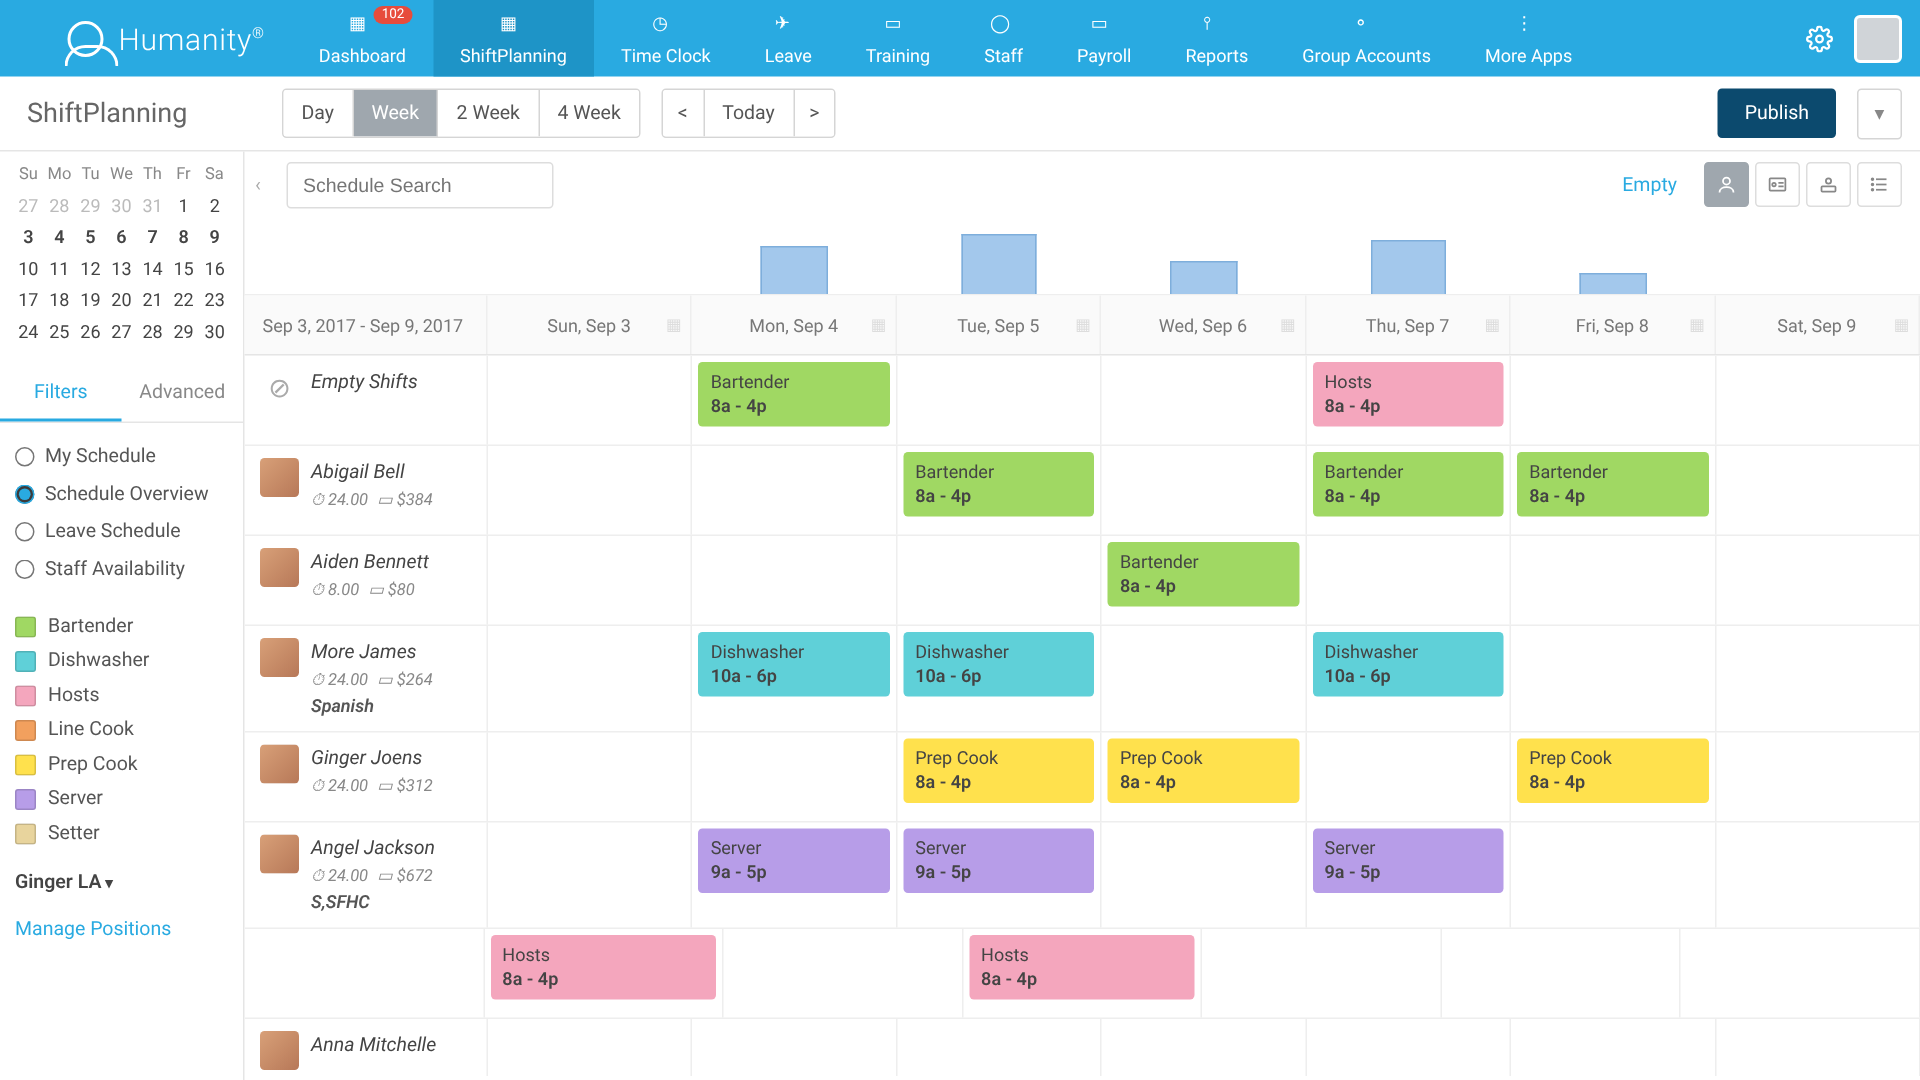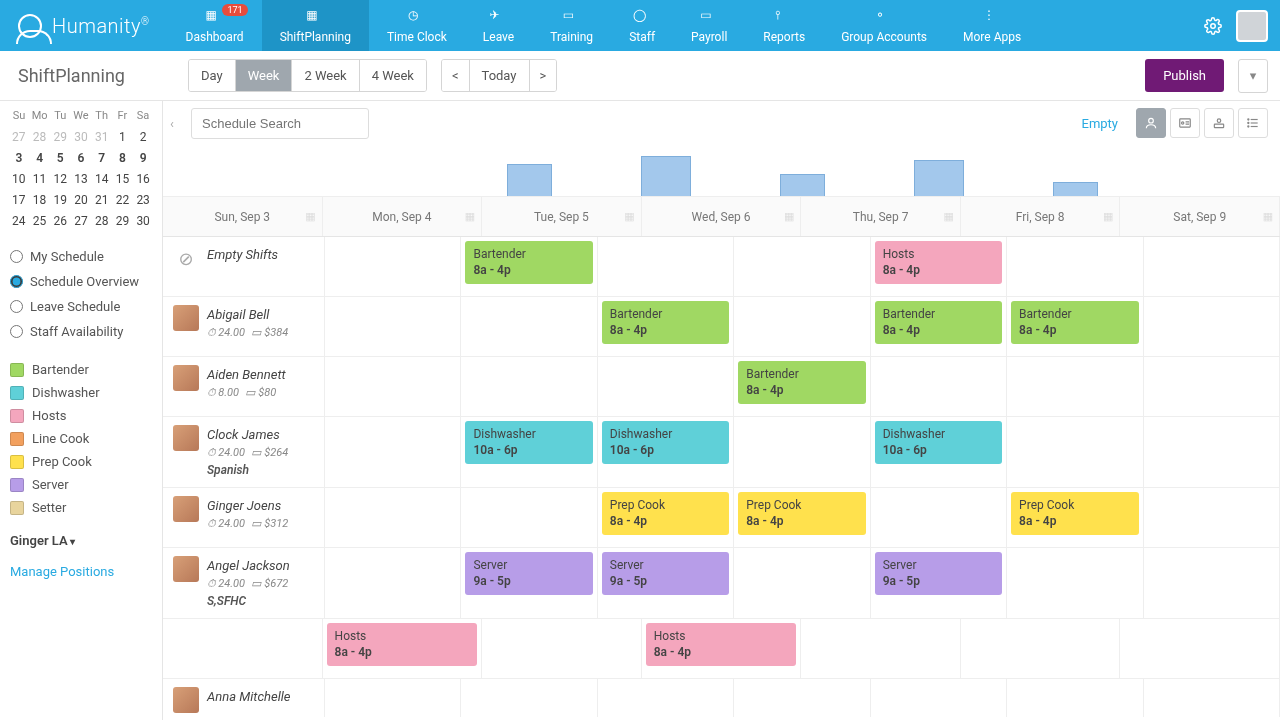--- a/index.html
+++ b/index.html
@@ -1,40 +1,40 @@
 <!DOCTYPE html>
 <html><head>
 <meta charset="utf-8">
 <style>
 * { box-sizing: border-box; margin: 0; padding: 0; }
 body { font-family: -apple-system, BlinkMacSystemFont, "Segoe UI", Roboto, Arial, sans-serif; font-size: 13px; color: #444; background: #fff; width: 1280px; height: 720px; overflow: hidden; }
 
 .topbar { background: #29aae1; height: 51px; display: flex; align-items: stretch; color: #fff; }
-.brand { display: flex; align-items: center; padding: 0 18px; gap: 10px; }
+.brand { display: flex; align-items: center; padding: 0 18px; gap: 10px; margin-left: 27px; }
 .brand .user-icon { width: 24px; height: 24px; border: 2px solid #fff; border-radius: 50%; position: relative; }
 .brand .user-icon::after { content: ''; position: absolute; bottom: -8px; left: -4px; width: 32px; height: 12px; border: 2px solid #fff; border-bottom: none; border-radius: 16px 16px 0 0; }
 .brand-text { font-size: 20px; font-weight: 300; letter-spacing: 0.5px; }
 .brand-text sup { font-size: 10px; }
 .nav { display: flex; }
 .nav-item { display: flex; flex-direction: column; align-items: center; justify-content: center; padding: 0 18px; cursor: pointer; position: relative; font-size: 12px; gap: 4px; }
 .nav-item.active { background: #1e94c7; }
 .nav-item .badge { position: absolute; top: 4px; right: 14px; background: #e74c3c; color: #fff; font-size: 9px; padding: 1px 5px; border-radius: 8px; }
 .nav-icon { width: 18px; height: 18px; display: block; }
 .top-right { margin-left: auto; display: flex; align-items: center; gap: 14px; padding-right: 12px; }
 .gear { width: 18px; height: 18px; }
 .avatar-top { width: 32px; height: 32px; background: #d0d4d8; border: 2px solid #fff; border-radius: 4px; }
 
 .toolbar { height: 50px; border-bottom: 1px solid #e5e5e5; display: flex; align-items: center; padding: 0 12px; gap: 14px; }
 .page-title { font-size: 18px; color: #666; padding: 0 14px 0 6px; width: 162px; }
 .btn-group { display: flex; border: 1px solid #d5d5d5; border-radius: 3px; overflow: hidden; }
 .btn { padding: 8px 12px; background: #fff; cursor: pointer; font-size: 13px; border-right: 1px solid #d5d5d5; color: #555; }
 .btn:last-child { border-right: none; }
 .btn.active { background: #9fa7ae; color: #fff; }
 .btn.sq { padding: 8px 10px; }
-.publish { margin-left: auto; background: #701a75; color: #fff; padding: 9px 18px; border-radius: 3px; cursor: pointer; font-size: 13px; }
+.publish { margin-left: auto; background: #0c4a6e; color: #fff; padding: 9px 18px; border-radius: 3px; cursor: pointer; font-size: 13px; }
 .drop { border: 1px solid #d5d5d5; width: 30px; height: 34px; display: flex; align-items: center; justify-content: center; border-radius: 3px; cursor: pointer; color: #888; }
 
 .main { display: flex; height: 619px; }
 .sidebar { width: 163px; border-right: 1px solid #e5e5e5; padding: 8px 10px; overflow: hidden; }
 .cal-head { display: flex; justify-content: space-between; font-size: 11px; color: #888; margin-bottom: 6px; gap: 2px;}
 .cal-head span { width: 18px; text-align: center; }
 .cal-grid { display: grid; grid-template-columns: repeat(7, 1fr); gap: 3px 3px; font-size: 12px; margin-bottom: 14px; }
 .cal-grid span { text-align: center; padding: 2px 0; cursor: pointer; }
 .cal-grid span.other { color: #bbb; }
 .cal-grid span.bold { font-weight: 600; }
@@ -86,21 +86,21 @@
 
 <div class="topbar">
   <div class="brand">
     <div class="user-icon"></div>
     <span class="brand-text"><span>Humanity</span><sup>®</sup></span>
   </div>
   <div class="nav" id="nav">
       <div class="nav-item">
         <span class="nav-icon">▦</span>
         <span>Dashboard</span>
-        <span class="badge">171</span>
+        <span class="badge">102</span>
       </div>
       <div class="nav-item active">
         <span class="nav-icon">▦</span>
         <span>ShiftPlanning</span>
       </div>
       <div class="nav-item">
         <span class="nav-icon">◷</span>
         <span>Time Clock</span>
       </div>
       <div class="nav-item">
@@ -199,20 +199,24 @@
         <span>22</span>
         <span>23</span>
         <span>24</span>
         <span>25</span>
         <span>26</span>
         <span>27</span>
         <span>28</span>
         <span>29</span>
         <span>30</span>
       </div>
+    <div class="tabs">
+      <div class="active">Filters</div>
+      <div>Advanced</div>
+    </div>
     <div class="radio-list" id="radios">
         <label>
           <input type="radio" name="sv" style="">
           <span>My Schedule</span>
         </label>
         <label>
           <input type="radio" name="sv" checked="" style="">
           <span>Schedule Overview</span>
         </label>
         <label>
@@ -309,20 +313,21 @@
         </div>
         <div class="day-col">
           <div class="chart-bar" style="height:36px;width:50px"></div>
         </div>
         <div class="day-col">
           <div class="chart-bar" style="height:14px;width:45px"></div>
         </div>
         <div class="day-col"></div>
       </div>
     <div class="day-head" id="day-head">
+        <div class="label-col">Sep 3, 2017 - Sep 9, 2017</div>
         <div class="day-col">
           <span>Sun, Sep 3</span>
           <span class="cal-ic">▦</span>
         </div>
         <div class="day-col">
           <span>Mon, Sep 4</span>
           <span class="cal-ic">▦</span>
         </div>
         <div class="day-col">
           <span>Tue, Sep 5</span>
@@ -408,21 +413,21 @@
             <div class="shift" style="background:#a0d863"><div>Bartender</div><b>8a - 4p</b></div>
           </div>
           <div class="day-col"></div>
           <div class="day-col"></div>
           <div class="day-col"></div>
         </div>
         <div class="row">
           <div class="label-col">
             <div class="avatar"></div>
             <div class="meta">
-              <div class="name">Clock James</div>
+              <div class="name">More James</div>
               <div class="sub">
                 <span>⏱ 24.00</span>
                 <span>▭ $264</span>
               </div>
               <div style="font-weight:600;font-size:12px">Spanish</div>
             </div>
           </div>
           <div class="day-col"></div>
           <div class="day-col">
             <div class="shift" style="background:#5fd0d8"><div>Dishwasher</div><b>10a - 6p</b></div>

